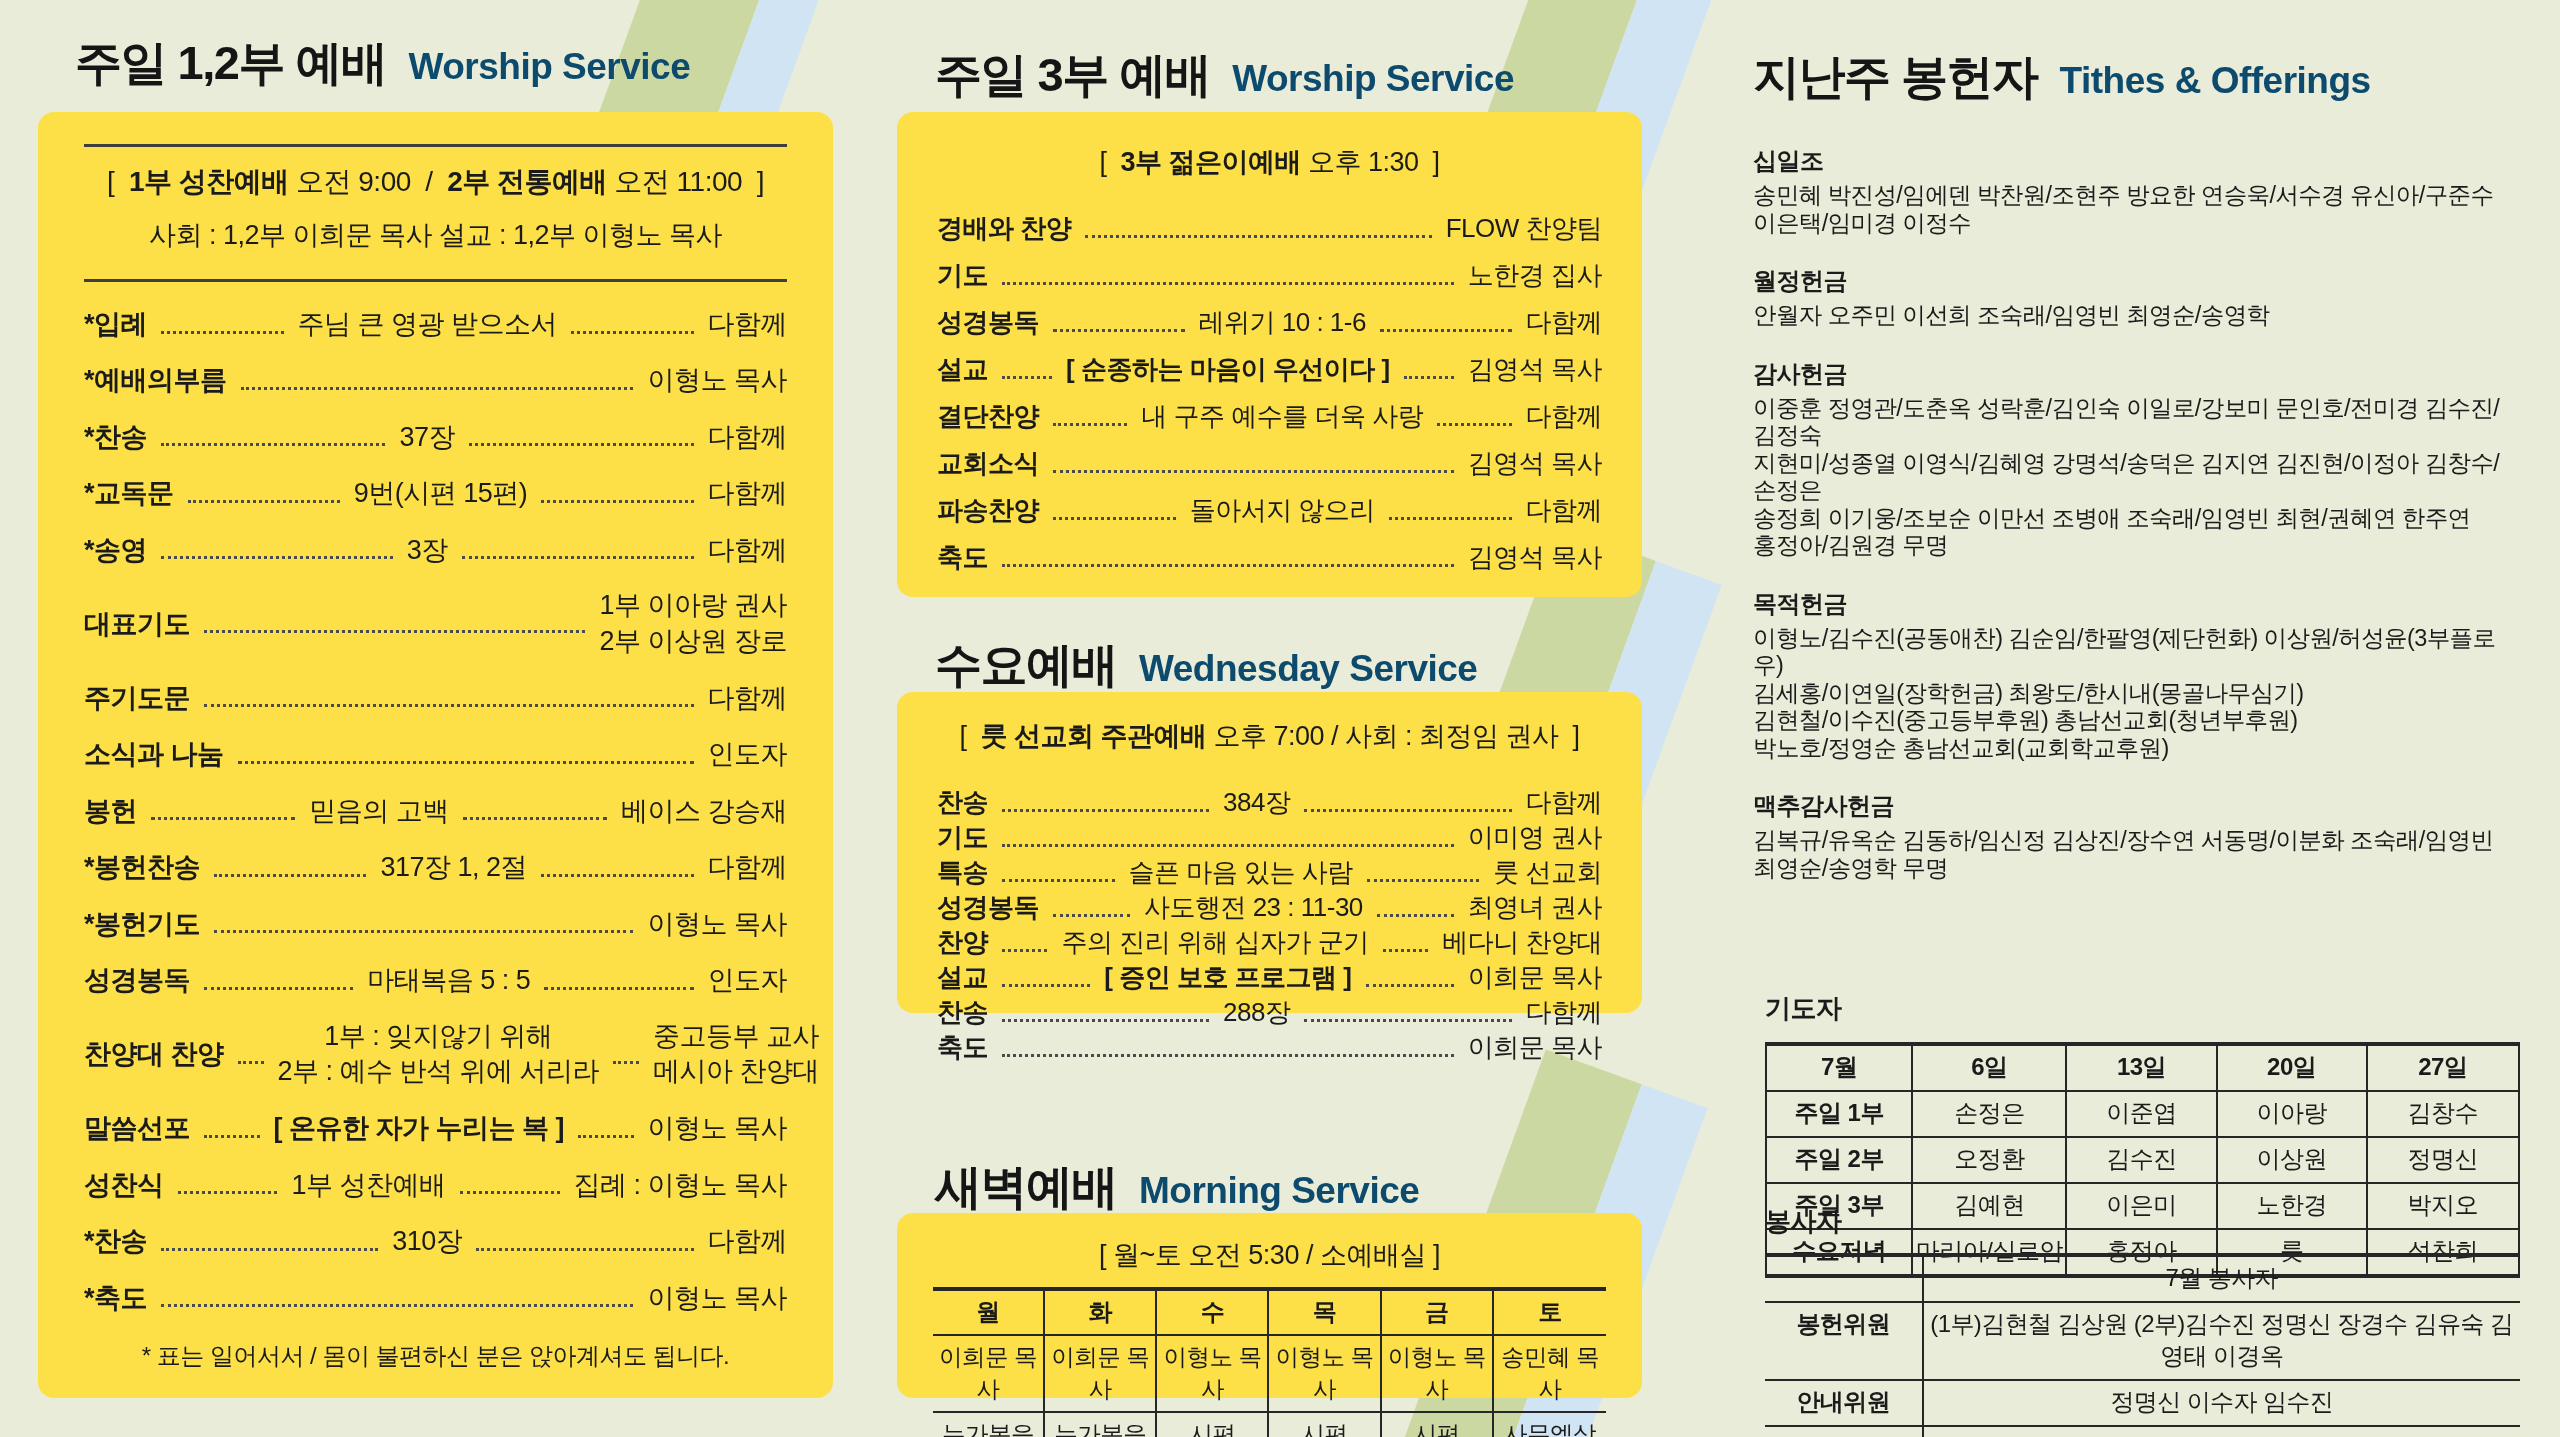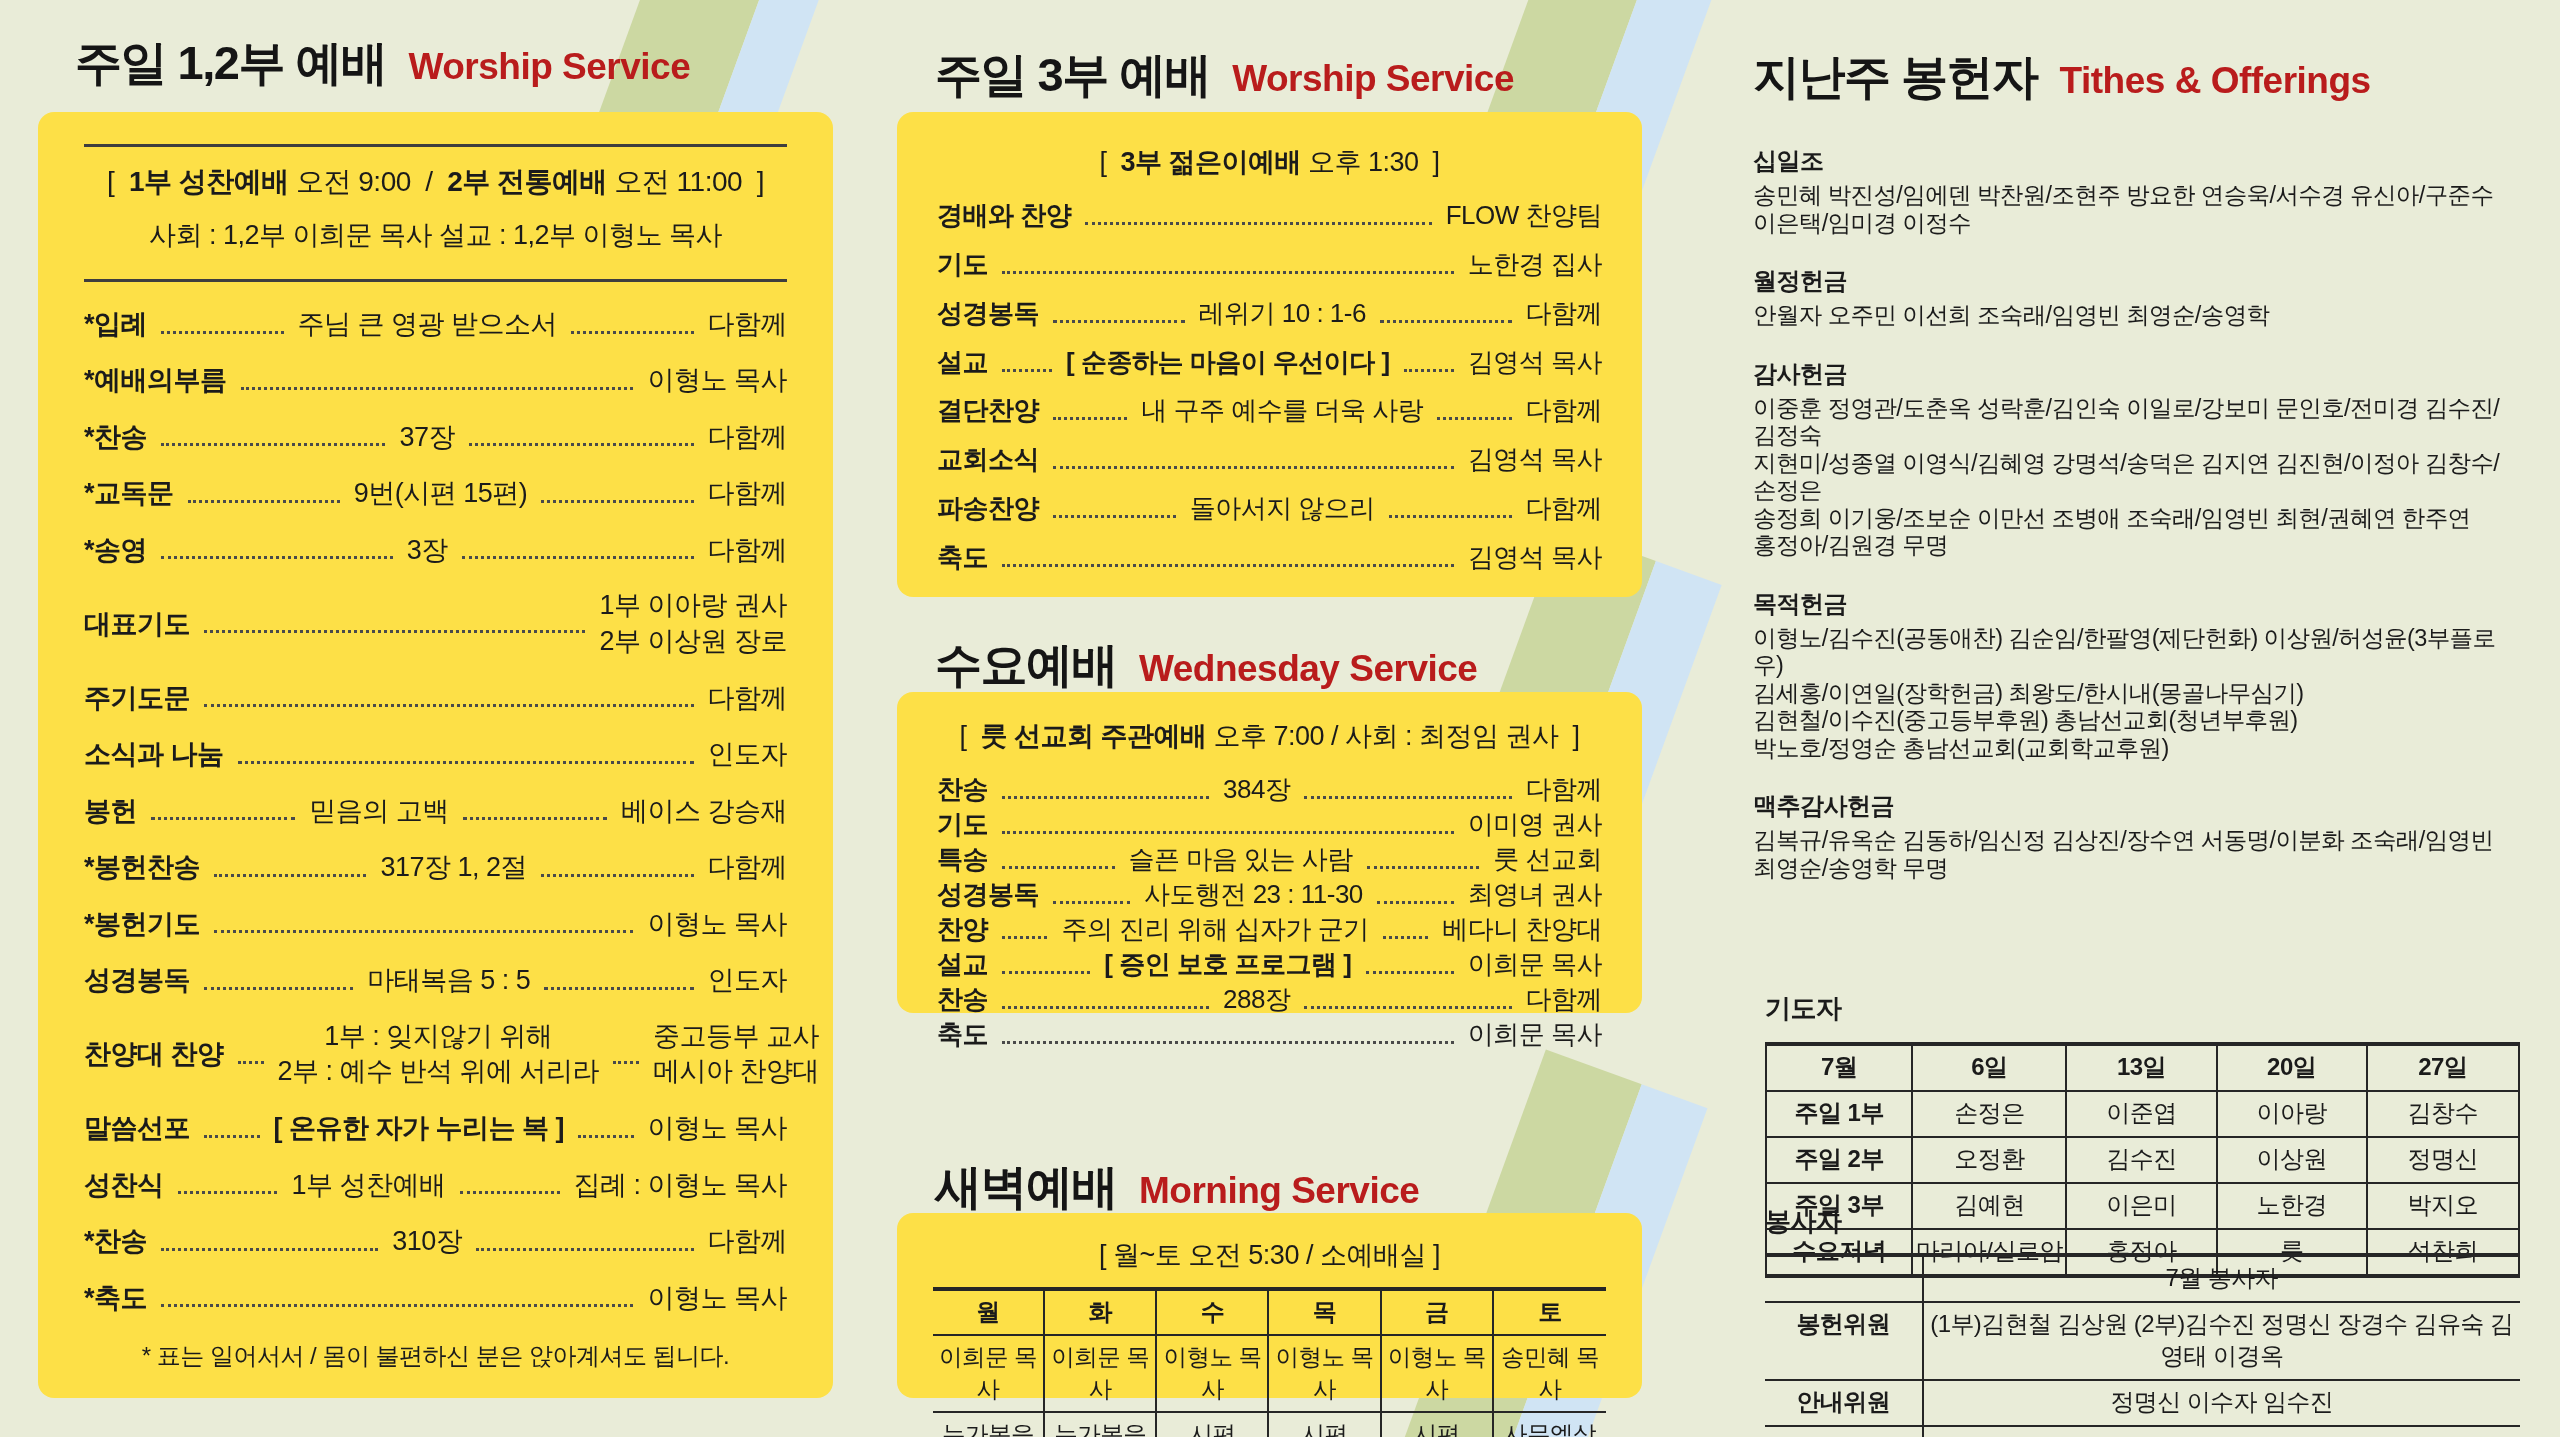--- a/index.html
+++ b/index.html
@@ -16,21 +16,21 @@
   #bandA .g{width:112px;} #bandA .b{width:56px;}
   #bandS1{left:1512px;top:-120px;width:172px;height:360px;}
   #bandS2{left:1495px;top:545px;width:172px;height:350px;}
   #bandS3{left:1462px;top:1065px;width:172px;height:460px;}
   #bandS1 .g,#bandS2 .g,#bandS3 .g{width:102px;}
   #bandS1 .b,#bandS2 .b,#bandS3 .b{width:70px;}
 
   
   .title{position:absolute;z-index:2;display:flex;align-items:baseline;gap:22px;white-space:nowrap;}
   .title .ko{font-size:47px;font-weight:800;color:#151515;letter-spacing:-1.5px;}
-  .title .en{font-size:37px;font-weight:800;color:#b91c1c;letter-spacing:-0.5px;}
+  .title .en{font-size:37px;font-weight:800;color:#0c4a6e;letter-spacing:-0.5px;}
   #t-col1{left:75px;top:32px;}
   #t-s3{left:935px;top:44px;}
   #t-wed{left:935px;top:634px;}
   #t-morn{left:935px;top:1156px;}
 
   
   .card{position:absolute;z-index:1;background:#fde047;border-radius:16px;box-sizing:border-box;}
 
   
   #card1{left:38px;top:112px;width:795px;height:1286px;padding:32px 46px 26px;display:flex;flex-direction:column;}
@@ -49,21 +49,21 @@
   .stack.ctr{text-align:center;}
   .stack.rgt{text-align:right;}
   .foot{text-align:center;font-size:24px;letter-spacing:-0.5px;margin-top:4px;}
 
   
   #card2a{left:897px;top:112px;width:745px;height:485px;padding:24px 40px 22px;display:flex;flex-direction:column;}
   #card2b{left:897px;top:692px;width:745px;height:321px;padding:18px 40px 18px;display:flex;flex-direction:column;}
   #card2c{left:897px;top:1213px;width:745px;height:185px;padding:16px 36px 14px;display:flex;flex-direction:column;}
   .chead{text-align:center;font-size:27px;padding:8px 0 2px;letter-spacing:-0.5px;}
   .chead .bld{font-weight:800;}
-  .rows2{flex:1;display:flex;flex-direction:column;justify-content:space-between;margin-top:16px;}
+  .rows2{flex:1;display:flex;flex-direction:column;justify-content:space-between;margin-top:29px;}
   .rows2 .row{font-size:26px;}
 
   
   .mtable{display:grid;grid-template-columns:repeat(6,1fr);margin-top:12px;border-top:4px solid #262626;border-bottom:4px solid #262626;}
   .mtable>div{font-size:23.5px;text-align:center;padding:5px 0 6px;border-right:2px solid #262626;border-bottom:2px solid #262626;letter-spacing:-0.5px;}
   .mtable>div:nth-child(6n){border-right:none;}
   .mtable>div:nth-child(n+13){border-bottom:none;}
   .mtable>div:nth-child(-n+6){font-weight:800;font-size:24px;}
 
   

